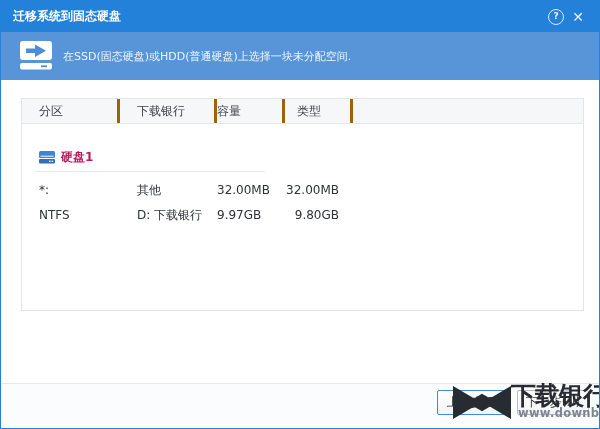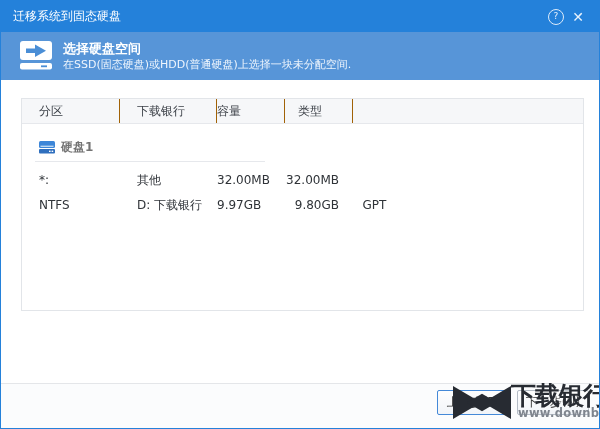--- a/index.html
+++ b/index.html
@@ -1,44 +1,44 @@
 <!DOCTYPE html>
 <html><head>
 <meta charset="utf-8">
 <style>
   html,body{margin:0;padding:0;background:#888;}
   .window{position:relative;width:600px;height:429px;box-sizing:border-box;
     border:1px solid #2481da;background:#fff;overflow:hidden;
     font-family:"DejaVu Sans",sans-serif;font-size:12px;color:#2f3338;}
   
   .titlebar{height:31px;background:#2481da;display:flex;align-items:center;
-    padding:0 10px 0 12px;color:#fff;}
+    padding:0 10px 0 12px;color:#fff;font-weight:bold;}
   .titlebar .title{font-size:12px;flex:1;}
   .tb-btn{width:22px;height:22px;display:flex;align-items:center;justify-content:center;
     color:#eaf3fc;cursor:pointer;}
   .help-circ{display:inline-flex;width:14px;height:14px;border:1px solid #dcebfa;
     border-radius:50%;align-items:center;justify-content:center;font-size:9px;line-height:1;}
   .close-x{font-size:14px;line-height:1;}
   
   .header{height:48px;background:#5795d8;display:flex;align-items:center;padding-left:18px;color:#fff;}
   .hicon{width:34px;height:30px;margin-right:10px;flex:none;}
   .htitle{font-size:13px;font-weight:bold;line-height:16px;}
   .hsub{font-size:11px;color:#eef5fd;line-height:15px;}
   
   .table{position:absolute;left:20px;top:97px;width:563px;height:213px;
     border:1px solid #e2e5e9;background:#fff;box-sizing:border-box;}
   .tgrid{display:grid;grid-template-columns:98px 97px 68px 68px 60px 1fr;align-items:center;}
   .thead{height:24px;background:#f6f7f9;border-bottom:1px solid #e6e8ec;color:#3a3f46;}
-  .thead .cell{height:24px;line-height:24px;border-right:1px solid #a16207;box-sizing:border-box;}
+  .thead .cell{height:24px;line-height:24px;border-right:3px solid #a16207;box-sizing:border-box;}
   .thead .cell:last-child{border-right:none;}
   .cell.l{padding-left:17px;text-align:left;}
   .cell.r{padding-right:15px;text-align:left;}
   .cell.r2{padding-right:14px;text-align:right;}
   .cell.r3{padding-right:17px;text-align:center;}
-  .group-row{display:flex;align-items:center;height:27px;margin-top:10px;padding-left:17px;font-weight:bold;color:#737373;}
+  .group-row{display:flex;align-items:center;height:27px;margin-top:20px;padding-left:17px;font-weight:bold;color:#be185d;}
   .group-row svg{margin-right:6px;}
   .group-sep{height:1px;background:#e6e8ec;margin:0 0 0 13px;width:230px;}
   .tbody .row{height:25px;line-height:25px;}
   .rows-block{margin-top:6px;}
   
   .footer{position:absolute;left:0;right:0;top:382px;bottom:0;background:#fbfcfd;
     border-top:1px solid #e4e6e9;}
   .btn{position:absolute;height:25px;box-sizing:border-box;font-size:12px;color:#333;
     background:linear-gradient(#fefefe,#f1f4f8);border:1px solid #b4bcc6;border-radius:2px;
     font-family:"DejaVu Sans",sans-serif;cursor:pointer;padding:0;}
@@ -69,21 +69,20 @@
 
   <div class="header">
     <svg class="hicon" viewBox="0 0 34 30">
       <rect x="1" y="0" width="32" height="19" rx="3" fill="#ffffff"></rect>
       <rect x="7" y="7.5" width="10" height="4.5" fill="#4a8ed6"></rect>
       <polygon points="16,3.5 27,9.75 16,16" fill="#4a8ed6"></polygon>
       <rect x="1" y="22" width="32" height="6.5" rx="2" fill="#ffffff"></rect>
       <rect x="22" y="24.4" width="6" height="1.8" fill="#4a8ed6"></rect>
     </svg>
     <div>
-      <div class="htitle">选择硬盘空间</div>
       <div class="hsub">在SSD(固态硬盘)或HDD(普通硬盘)上选择一块未分配空间.</div>
     </div>
   </div>
 
   <div class="table">
     <div class="tgrid thead">
       <div class="cell l">分区</div>
       <div class="cell l">下载银行</div>
       <div class="cell r">容量</div>
       <div class="cell r3">类型</div>
@@ -107,21 +106,20 @@
           <div class="cell l">其他</div>
           <div class="cell r">32.00MB</div>
           <div class="cell r2">32.00MB</div>
           <div class="cell"></div>
         </div>
         <div class="tgrid row">
           <div class="cell l">NTFS</div>
           <div class="cell l">D: 下载银行</div>
           <div class="cell r">9.97GB</div>
           <div class="cell r2">9.80GB</div>
-          <div class="cell r3">GPT</div>
           <div class="cell"></div>
         </div>
       </div>
     </div>
   </div>
 
   <div class="footer"></div>
   <button class="btn btn-back">上一步(B)</button>
   <button class="btn btn-next">下一步(N)</button>
 

